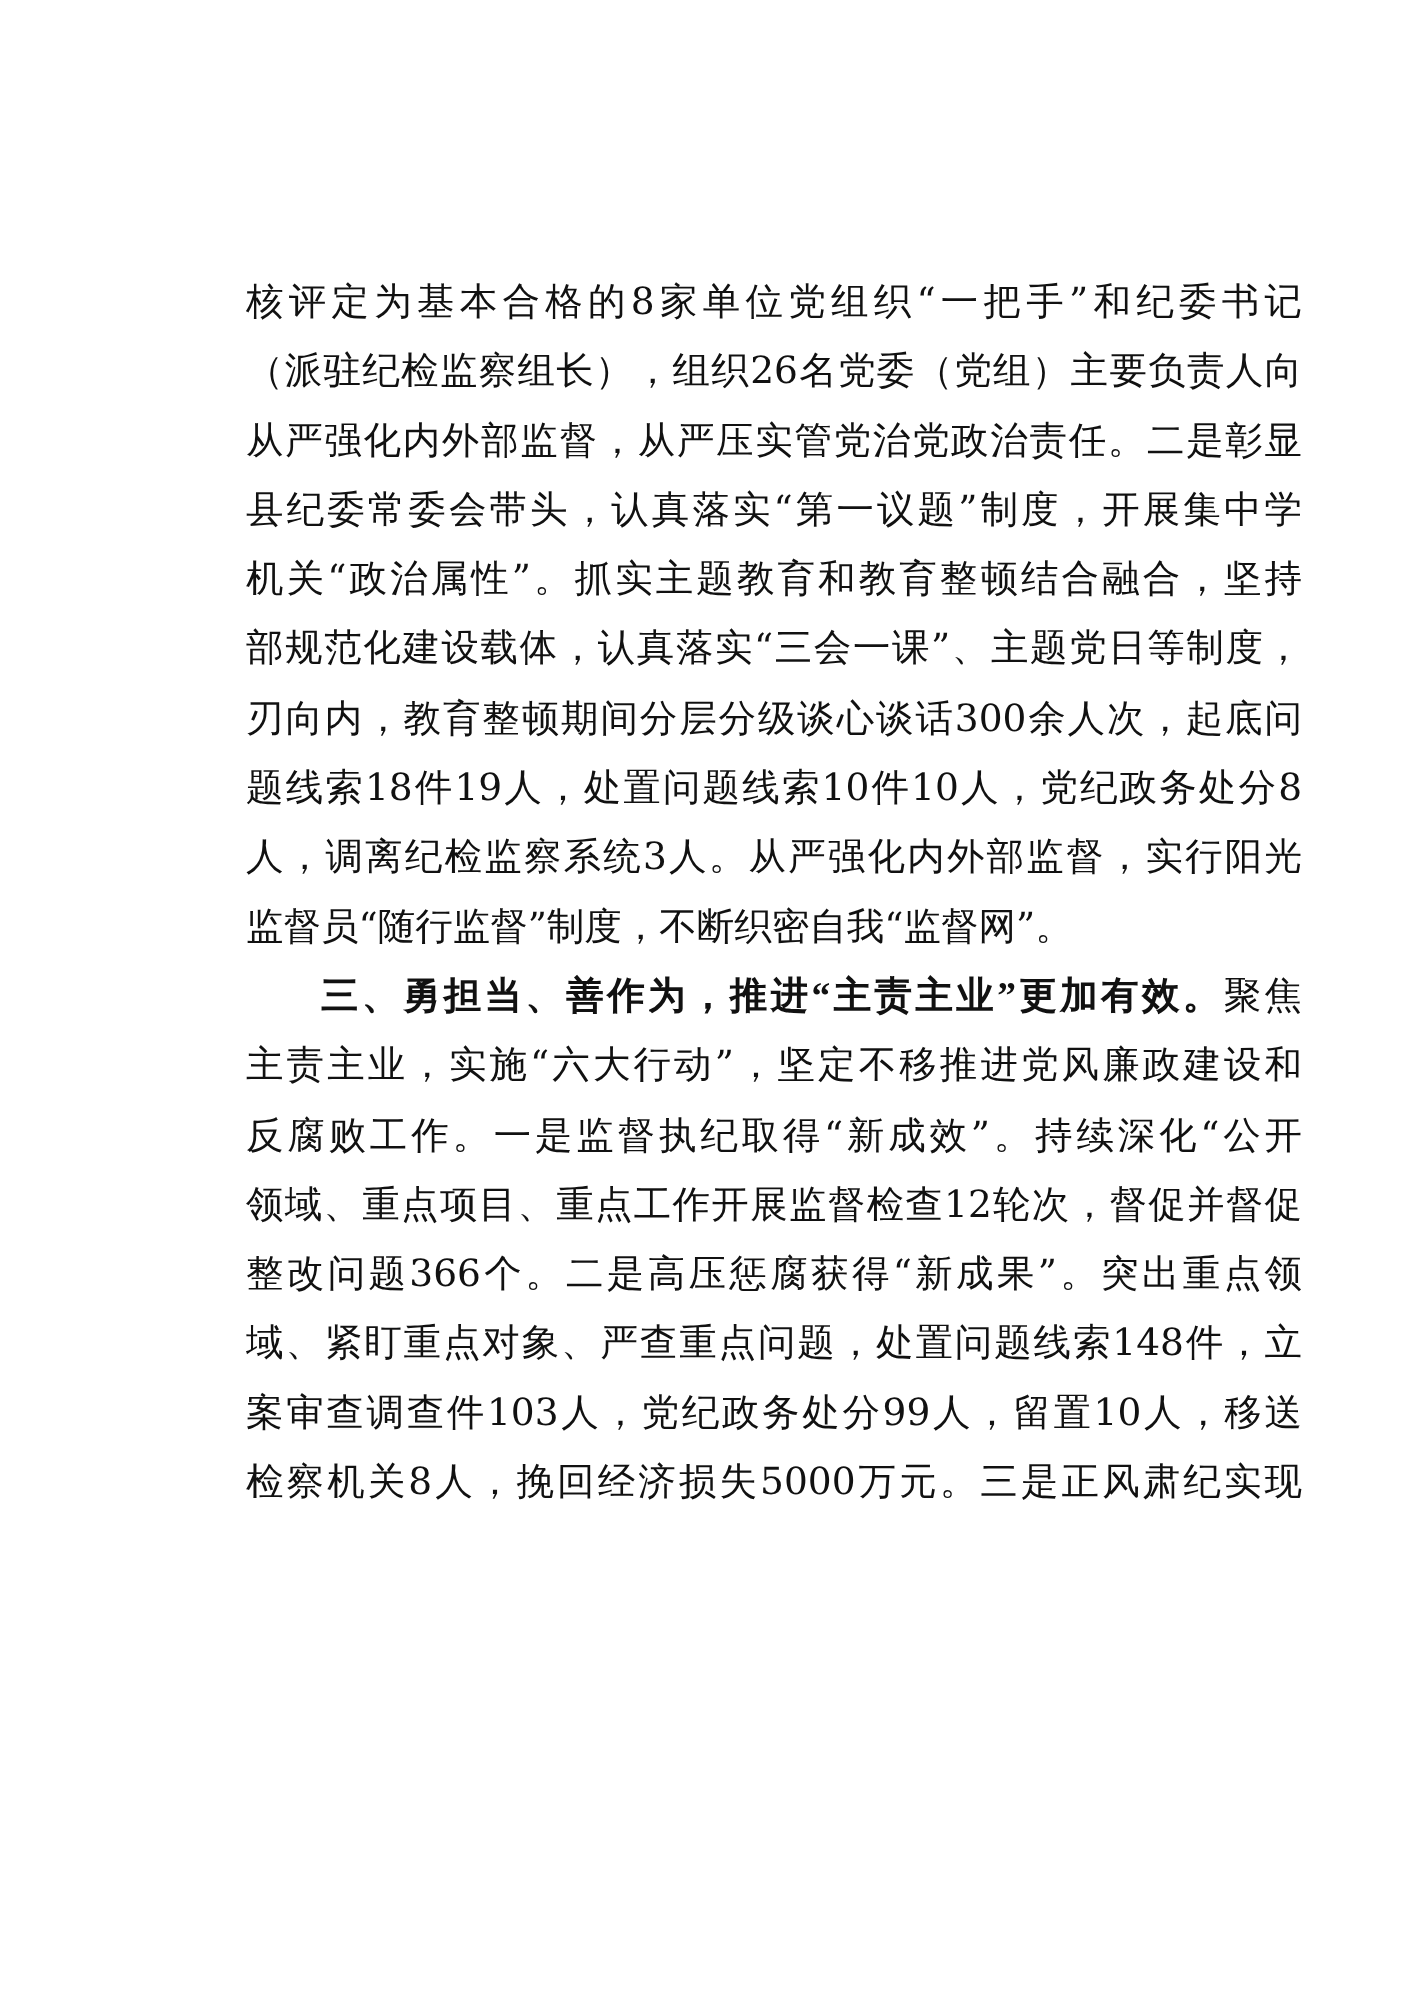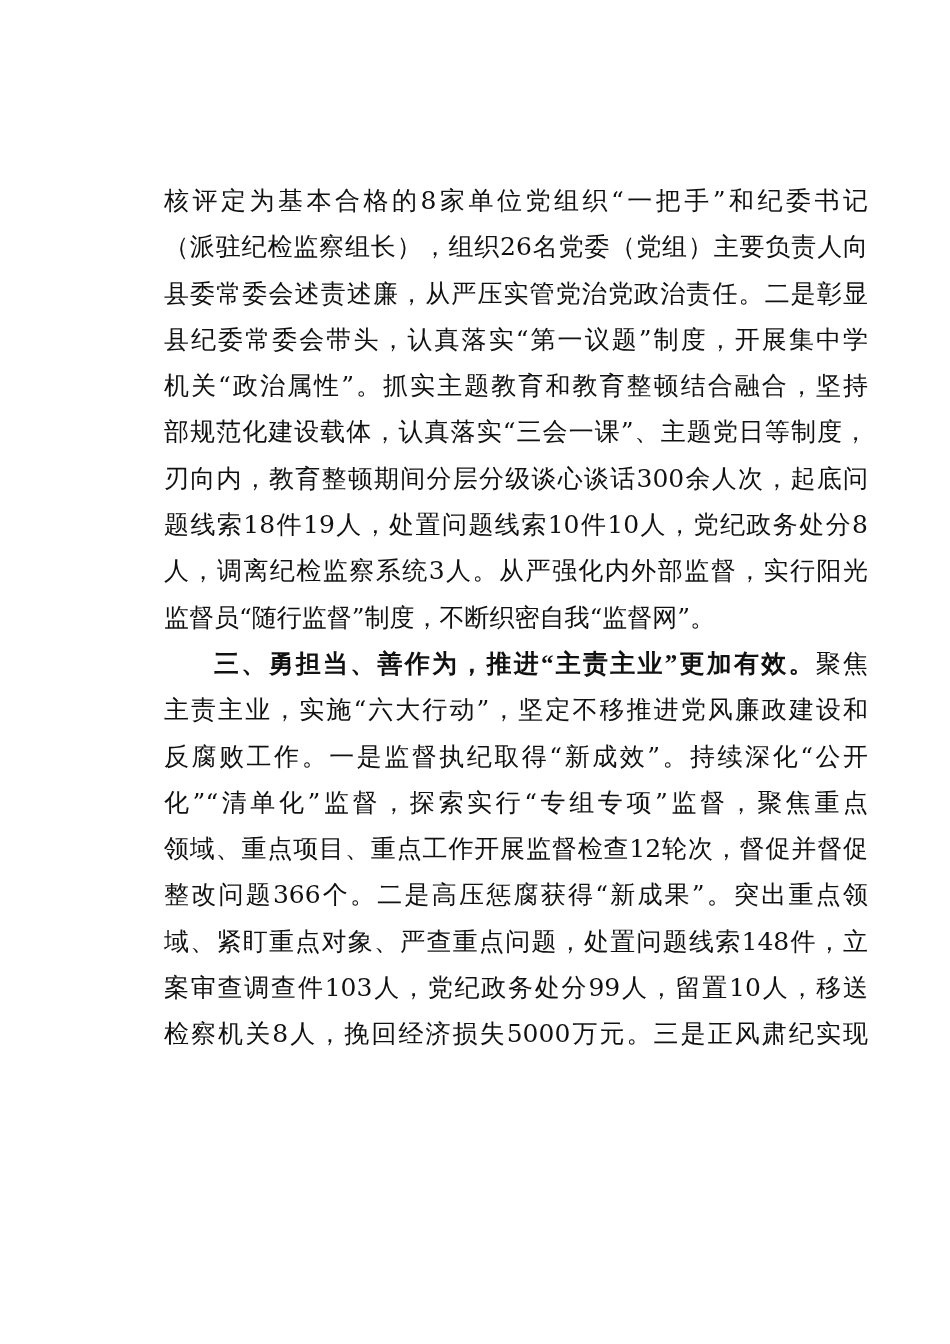--- a/index.html
+++ b/index.html
@@ -42,34 +42,33 @@
     padding-left: 50px;
   }
 </style>
 </head>
 <body>
 
 <div class="page">
   <div>
     <div class="line">核评定为基本合格的8家单位党组织“一把手”和纪委书记</div>
     <div class="line">（派驻纪检监察组长），组织26名党委（党组）主要负责人向</div>
-    <div class="line">县委常委会述责述廉，从严压实管党治党政治责任。二是彰显</div>
+    <div class="line">从严强化内外部监督，从严压实管党治党政治责任。二是彰显</div>
     <div class="line">县纪委常委会带头，认真落实“第一议题”制度，开展集中学</div>
     <div class="line">机关“政治属性”。抓实主题教育和教育整顿结合融合，坚持</div>
     <div class="line">部规范化建设载体，认真落实“三会一课”、主题党日等制度，</div>
     <div class="line">刃向内，教育整顿期间分层分级谈心谈话300余人次，起底问</div>
     <div class="line">题线索18件19人，处置问题线索10件10人，党纪政务处分8</div>
     <div class="line">人，调离纪检监察系统3人。从严强化内外部监督，实行阳光</div>
     <div class="line last">监督员“随行监督”制度，不断织密自我“监督网”。</div>
   </div>
 
   <div>
     <div class="line indent"><span class="bold">三、勇担当、善作为，推进“主责主业”更加有效。</span><span>聚焦</span></div>
     <div class="line">主责主业，实施“六大行动”，坚定不移推进党风廉政建设和</div>
     <div class="line">反腐败工作。一是监督执纪取得“新成效”。持续深化“公开</div>
-    <div class="line">化”“清单化”监督，探索实行“专组专项”监督，聚焦重点</div>
     <div class="line">领域、重点项目、重点工作开展监督检查12轮次，督促并督促</div>
     <div class="line">整改问题366个。二是高压惩腐获得“新成果”。突出重点领</div>
     <div class="line">域、紧盯重点对象、严查重点问题，处置问题线索148件，立</div>
     <div class="line">案审查调查件103人，党纪政务处分99人，留置10人，移送</div>
     <div class="line">检察机关8人，挽回经济损失5000万元。三是正风肃纪实现</div>
   </div>
 </div>
 
 </body></html>

